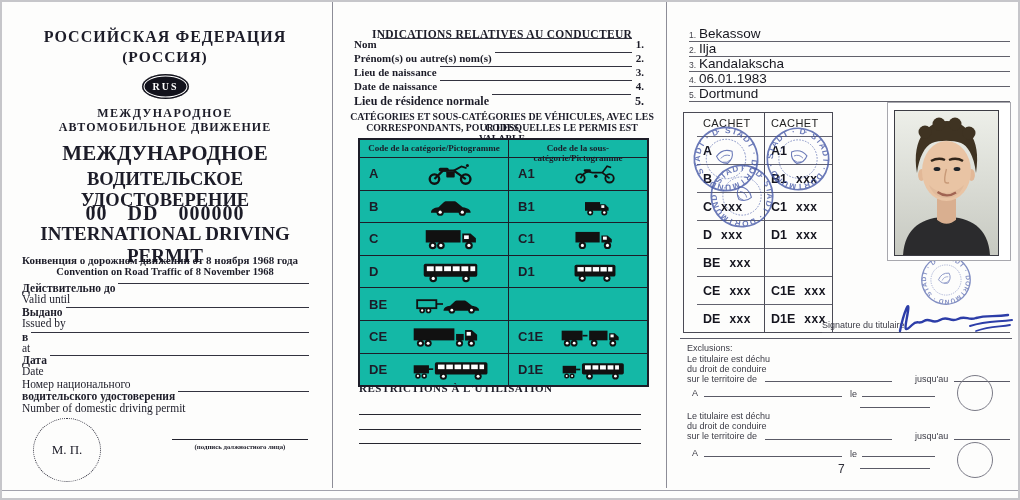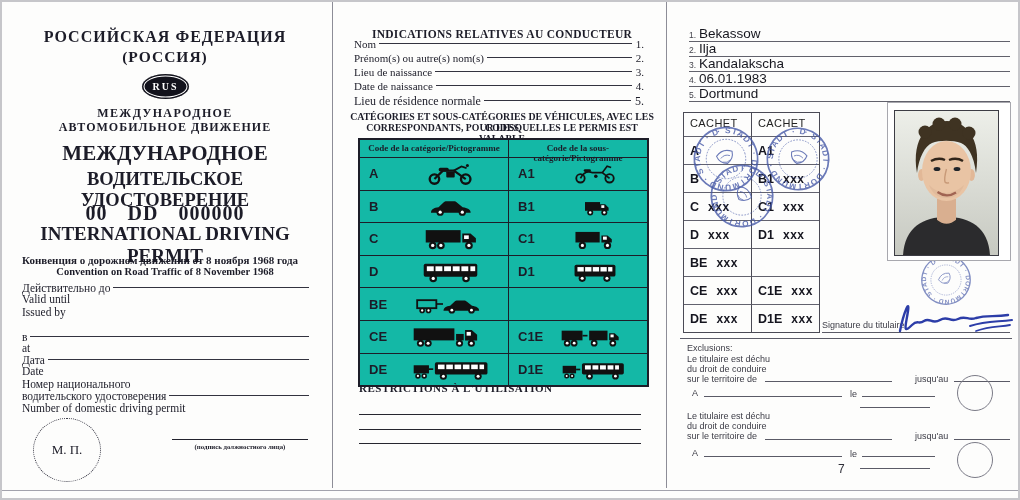--- a/index.html
+++ b/index.html
@@ -10,21 +10,21 @@
     font-family:"Liberation Serif",serif;color:#1c1c28;
   }
   .abs{position:absolute;}
   .ctr{text-align:center;}
   .san{font-family:"Liberation Sans",sans-serif;}
   .b{font-weight:bold;}
   
   .fold{position:absolute;top:0;bottom:10px;width:1px;background:#8d8d97;}
   #bottom-edge{position:absolute;left:0;right:0;top:488px;height:1px;background:#a2a2ac;}
   
-  .fld{display:flex;align-items:center;}
+  .fld{display:flex;align-items:flex-start;font-weight:bold;}
   .fld .lbl{white-space:nowrap;}
   .fld .ln{flex:1;border-bottom:1px solid #33333f;margin:0 0 2px 3px;}
   .fld .num{margin-left:4px;white-space:nowrap;}
   .subl{font-size:11.5px;line-height:11px;}
   
   #veh-table{
     display:grid;grid-template-columns:148px 139px;
     grid-template-rows:17px repeat(7,32.6px);
     border:2px solid #1d1d28;background:#14b8a6;
   }
@@ -32,20 +32,21 @@
   #veh-table .c2{border-left:1px solid #1d1d28;}
   #veh-table .bc{border-top:1px solid #1d1d28;display:flex;align-items:center;padding-left:9px;}
   #veh-table .code{font-family:"Liberation Sans",sans-serif;font-weight:bold;font-size:13px;width:30px;}
   #veh-table .pic{display:flex;align-items:center;justify-content:center;flex:1;padding-right:6px;}
   
   #cachet-table{
     display:grid;grid-template-columns:67px 68px;
     grid-template-rows:23px repeat(7,28px);
     border:1px solid #4a4a55;
     font-family:"Liberation Sans",sans-serif;
+    padding-left:13px;
   }
   #cachet-table .hc{font-size:11px;letter-spacing:.4px;color:#222;padding:4px 0 0 6px;}
   #cachet-table .c2{border-left:1px solid #4a4a55;}
   #cachet-table .bc{border-top:1px solid #62626e;display:flex;align-items:center;padding-left:6px;gap:9px;}
   #cachet-table .code{font-weight:bold;font-size:12.5px;color:#15151f;}
   #cachet-table .mark{font-weight:bold;font-size:12px;color:#15151f;letter-spacing:.5px;}
   
   .holder-row{position:absolute;left:687px;width:321px;height:15px;
     border-bottom:1px solid #61616b;display:flex;align-items:flex-end;
     font-family:"Liberation Sans",sans-serif;}
@@ -256,20 +257,24 @@
     <div class="abs ctr b" style="left:8px;top:264px;width:310px;font-size:10.5px;">Convention on Road Traffic of 8 November 1968</div>
 
     <div class="abs" style="left:20px;top:281px;width:287px;">
       <div class="fld">
           <span class="lbl subl">Действительно до</span>
           <span class="ln"></span>
         </div>
       <div class="subl">Valid until</div>
     </div>
     <div class="abs" style="left:20px;top:305px;width:287px;">
+      <div class="fld">
+          <span class="lbl subl">Выдано</span>
+          <span class="ln"></span>
+        </div>
       <div class="subl">Issued by</div>
     </div>
     <div class="abs" style="left:20px;top:330px;width:287px;">
       <div class="fld">
           <span class="lbl subl">в</span>
           <span class="ln"></span>
         </div>
       <div class="subl">at</div>
     </div>
     <div class="abs" style="left:20px;top:353px;width:287px;">

